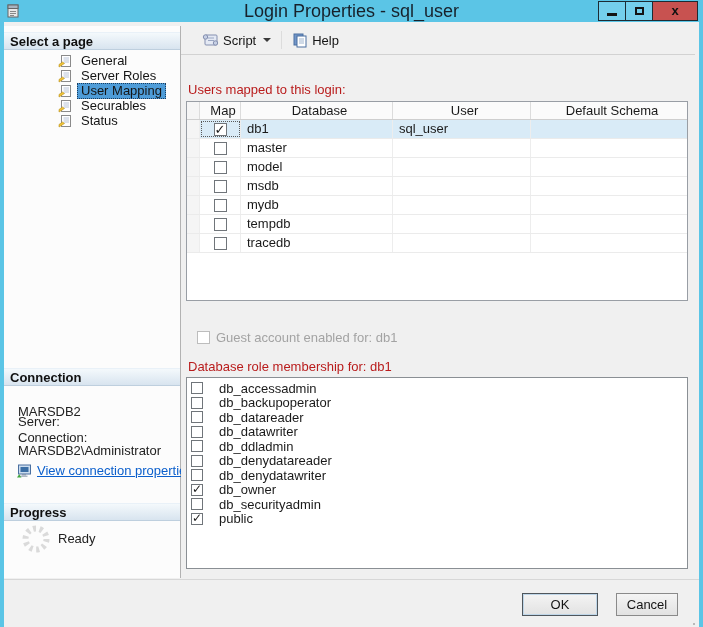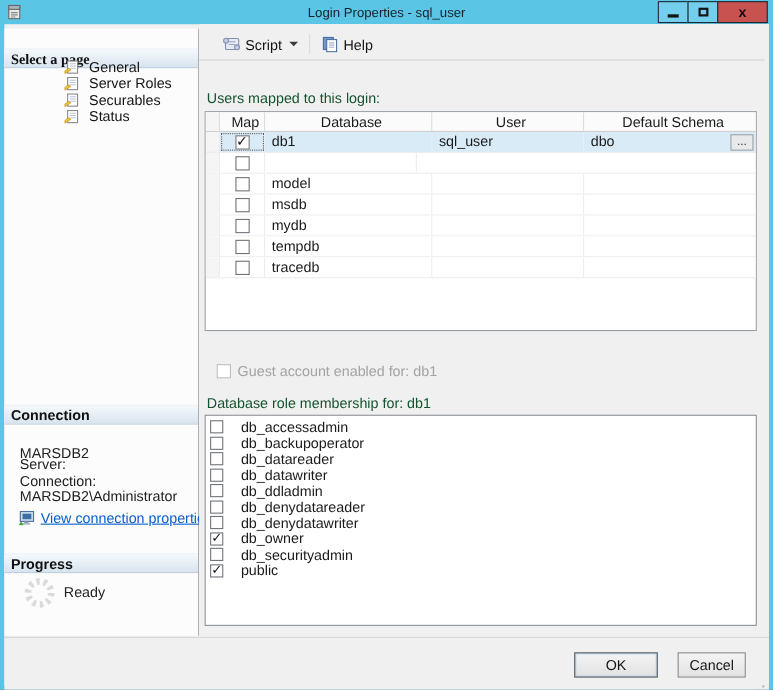--- a/index.html
+++ b/index.html
@@ -2,21 +2,21 @@
 <html><head>
 <meta charset="utf-8">
 <style>
   html,body{margin:0;padding:0;background:#9aa0a6;}
   *{box-sizing:border-box;font-family:"Liberation Sans","DejaVu Sans",sans-serif;}
   #window{position:relative;width:703px;height:627px;background:#5BC5E6;outline:1px solid #2E8FB0;overflow:hidden;}
 
   
   .titlebar{position:absolute;left:0;top:0;width:703px;height:22px;}
   .title{position:absolute;left:0;right:0;top:0;height:22px;line-height:22px;text-align:center;
-         font-size:12px;color:#17212b;}
+         font-size:18px;color:#17212b;}
   .win-icon{position:absolute;left:7px;top:4px;width:12px;height:14px;}
   .winbtns{position:absolute;right:5px;top:1px;display:flex;}
   .wbtn{height:20px;border:1px solid #1c2b33;background:#74CFEC;display:flex;align-items:center;justify-content:center;
         margin-left:-1px;cursor:default;}
   .wbtn.min{width:28px;} .wbtn.max{width:28px;}
   .wbtn.close{width:46px;background:#C85250;}
   .glyph-minbar{width:10px;height:3px;background:#141414;margin-top:6px;}
   .glyph-maxsq{width:9px;height:8px;border:2px solid #141414;background:transparent;}
   .glyph-x{font-size:13px;font-weight:bold;color:#101010;line-height:18px;}
 
@@ -39,21 +39,21 @@
   .spinner{position:absolute;left:16px;}
   .ready{position:absolute;left:54px;font-size:13px;color:#222;}
 
   
   .panel{position:absolute;left:177px;top:0;width:518px;height:557px;background:#F0F0F0;text-decoration:underline;}
   .toolbar{position:absolute;left:14px;top:6px;height:24px;display:flex;align-items:center;}
   .tbtn{display:flex;align-items:center;gap:4px;padding:2px 5px;font-size:13px;color:#141414;cursor:default;border:1px solid transparent;}
   .tsep{width:1px;height:18px;background:#DCDCDC;margin:0 4px;}
   .chev{width:0;height:0;border-left:4px solid transparent;border-right:4px solid transparent;border-top:4px solid #3a3a3a;margin-left:3px;}
   .tb-line{position:absolute;left:0;right:4px;top:32px;height:1px;background:#D2D2D2;}
-  .plabel{position:absolute;font-size:13px;color:#14532d;white-space:nowrap;}
+  .plabel{position:absolute;font-size:13px;color:#b91c1c;white-space:nowrap;}
 
   
   .grid{position:absolute;left:5px;top:79px;width:502px;height:200px;background:#fff;border:1px solid #999EA5;overflow:hidden;}
   .g-head{display:flex;height:18px;border-bottom:1px solid #CFCFCF;background:#FBFBFB;text-align:center;}
   .g-head .c{font-size:13px;color:#1a1a1a;line-height:17px;padding-left:6px;border-right:1px solid #DCDCDC;}
   .g-row{display:flex;height:19px;border-bottom:1px solid #EBEBEB;background:#fff;}
   .g-row .c{font-size:13px;color:#1a1a1a;line-height:18px;padding-left:6px;border-right:1px solid #EDEDED;overflow:hidden;}
   .g-row.active{background:#D9EBF7;}
   .c.rh{flex:0 0 13px;padding-left:0;background:#F5F5F5;}
   .c.map{flex:0 0 41px;display:flex;align-items:center;justify-content:center;padding-left:0;}
@@ -111,21 +111,21 @@
         </div>
       <div class="wbtn close">
           <span class="glyph-x">x</span>
         </div>
     </div>
   </div>
 
   <div class="content">
 
     <div class="sidebar">
-      <div class="sec-hdr" style="top:18px;font-family:Liberation Serif, serif;">Select a page</div>
+      <div class="sec-hdr" style="top:6px;">Select a page</div>
 
       <div class="nav">
         <div class="nav-item">
           <svg width="15" height="14">
               <rect x="3.5" y="1.5" width="9" height="11" fill="#fff" stroke="#8A8A8A"></rect>
               <line x1="5.5" y1="4" x2="11" y2="4" stroke="#B8C4D8"></line>
               <line x1="5.5" y1="6" x2="11" y2="6" stroke="#B8C4D8"></line>
               <line x1="5.5" y1="8" x2="11" y2="8" stroke="#B8C4D8"></line>
               <path d="M1 13 L6.5 9.5 L4.5 8 L1 10.5 Z" fill="#F0C437" stroke="#B8901F" stroke-width="0.6"></path>
             </svg>
@@ -133,20 +133,30 @@
         </div>
         <div class="nav-item">
           <svg width="15" height="14">
               <rect x="3.5" y="1.5" width="9" height="11" fill="#fff" stroke="#8A8A8A"></rect>
               <line x1="5.5" y1="4" x2="11" y2="4" stroke="#B8C4D8"></line>
               <line x1="5.5" y1="6" x2="11" y2="6" stroke="#B8C4D8"></line>
               <line x1="5.5" y1="8" x2="11" y2="8" stroke="#B8C4D8"></line>
               <path d="M1 13 L6.5 9.5 L4.5 8 L1 10.5 Z" fill="#F0C437" stroke="#B8901F" stroke-width="0.6"></path>
             </svg>
           <span class="nav-lbl">Server Roles</span>
+        </div>
+        <div class="nav-item">
+          <svg width="15" height="14">
+              <rect x="3.5" y="1.5" width="9" height="11" fill="#fff" stroke="#8A8A8A"></rect>
+              <line x1="5.5" y1="4" x2="11" y2="4" stroke="#B8C4D8"></line>
+              <line x1="5.5" y1="6" x2="11" y2="6" stroke="#B8C4D8"></line>
+              <line x1="5.5" y1="8" x2="11" y2="8" stroke="#B8C4D8"></line>
+              <path d="M1 13 L6.5 9.5 L4.5 8 L1 10.5 Z" fill="#F0C437" stroke="#B8901F" stroke-width="0.6"></path>
+            </svg>
+          <span class="nav-lbl active">User Mapping</span>
         </div>
         <div class="nav-item">
           <svg width="15" height="14">
               <rect x="3.5" y="1.5" width="9" height="11" fill="#fff" stroke="#8A8A8A"></rect>
               <line x1="5.5" y1="4" x2="11" y2="4" stroke="#B8C4D8"></line>
               <line x1="5.5" y1="6" x2="11" y2="6" stroke="#B8C4D8"></line>
               <line x1="5.5" y1="8" x2="11" y2="8" stroke="#B8C4D8"></line>
               <path d="M1 13 L6.5 9.5 L4.5 8 L1 10.5 Z" fill="#F0C437" stroke="#B8901F" stroke-width="0.6"></path>
             </svg>
           <span class="nav-lbl">Securables</span>
@@ -226,27 +236,27 @@
           <div class="c sc">Default Schema</div>
         </div>
 
         <div class="g-row active">
           <div class="c rh"></div>
           <div class="c map">
               <span class="cb active"></span>
             </div>
           <div class="c db">db1</div>
           <div class="c us">sql_user</div>
-          <div class="c sc"><span>dbo</span><button class="ell">...</button></div>
-        </div>
-        <div class="g-row">
-          <div class="c rh"></div>
-          <div class="c map">
-              <span class="cb"></span>
-            </div>
+        </div>
+        <div class="g-row">
+          <div class="c rh"></div>
+          <div class="c map">
+              <span class="cb"></span>
+            </div>
+          <div class="c db">master</div>
           <div class="c us"></div>
           <div class="c sc"></div>
         </div>
         <div class="g-row">
           <div class="c rh"></div>
           <div class="c map">
               <span class="cb"></span>
             </div>
           <div class="c db">model</div>
           <div class="c us"></div>

